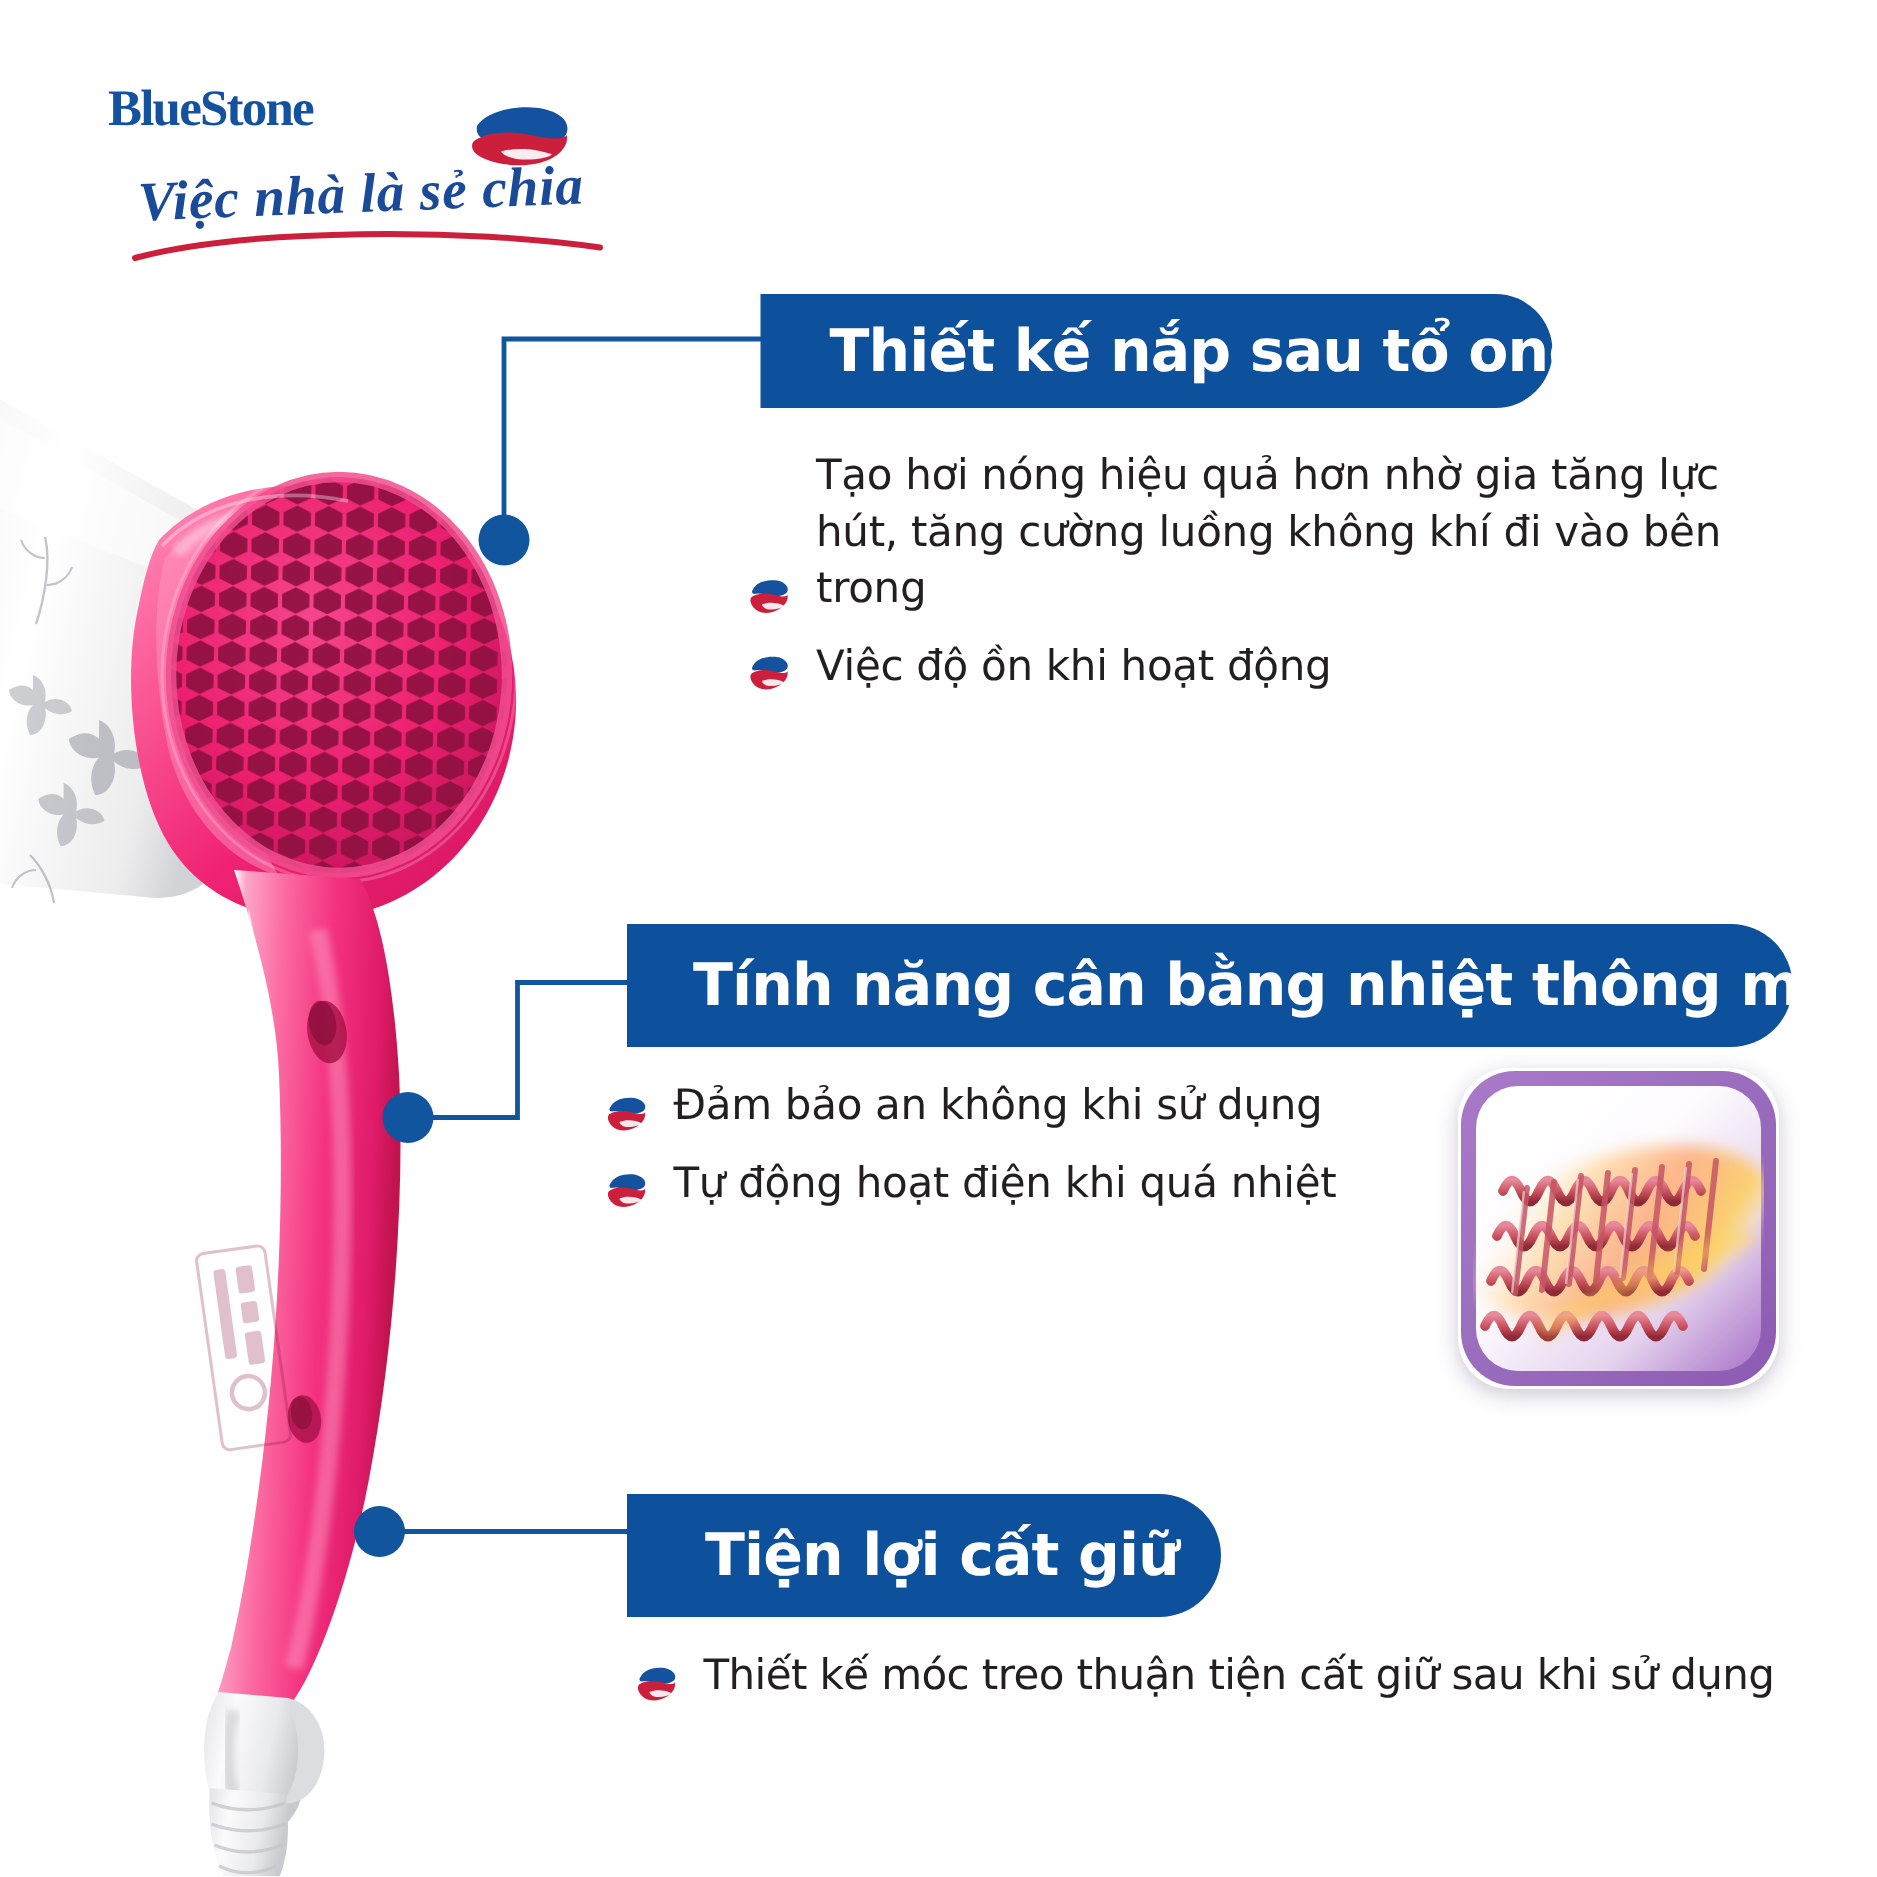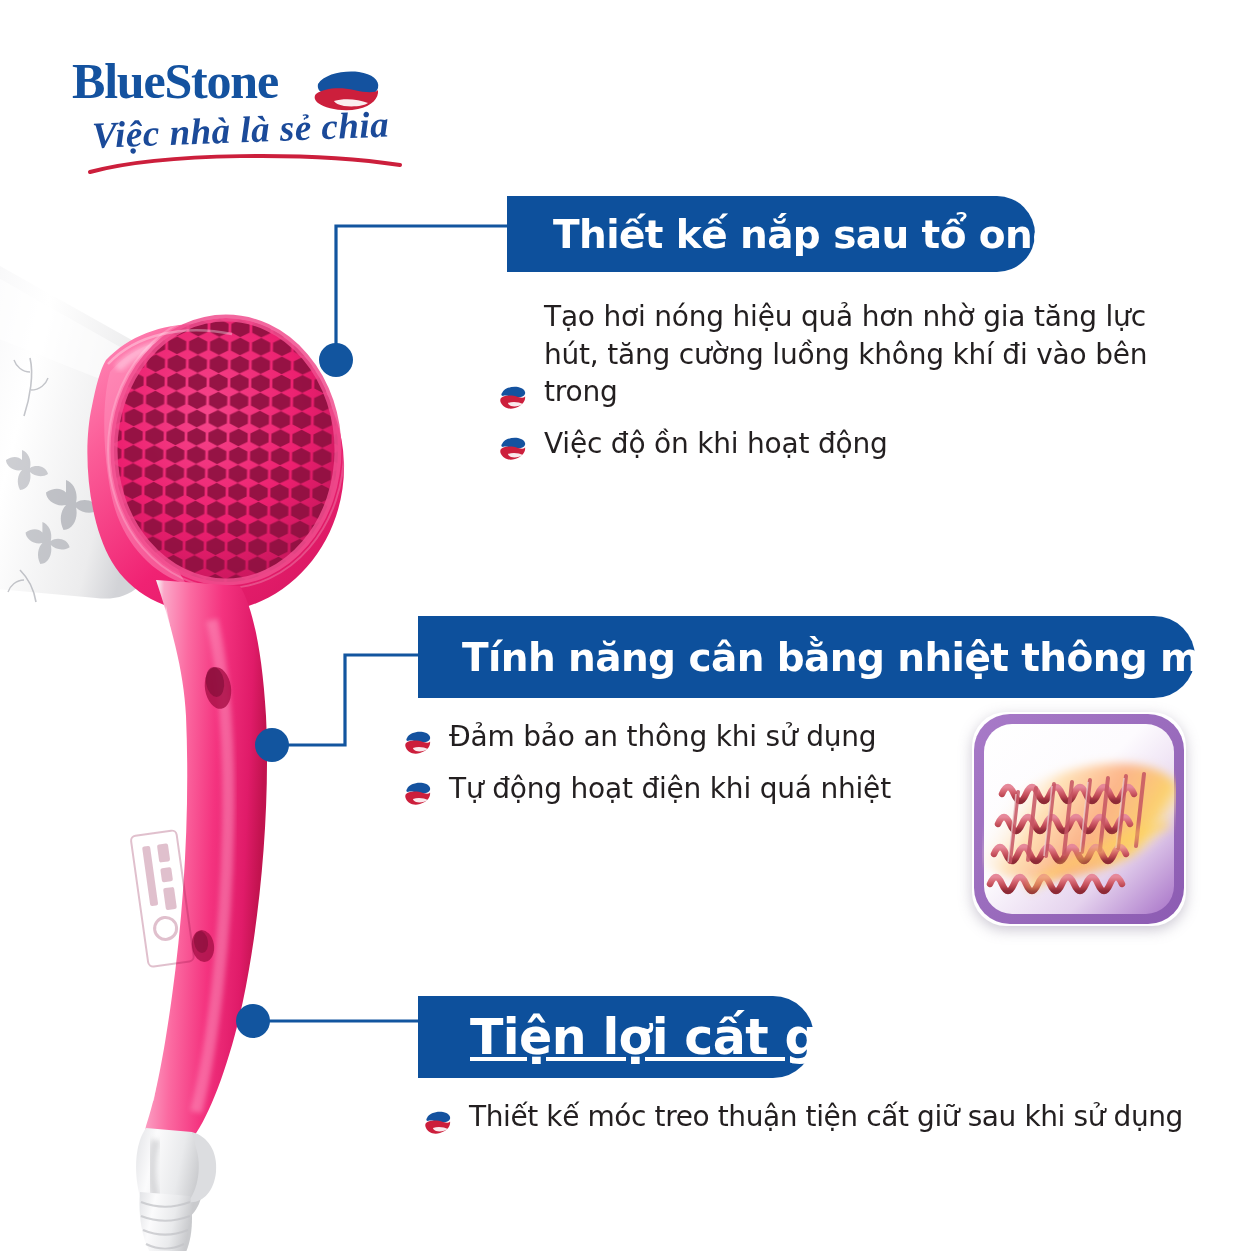--- a/index.html
+++ b/index.html
@@ -12,21 +12,21 @@
     position:relative;
   }
   #stage{position:absolute;inset:0;width:1251px;height:1251px;overflow:hidden;}
 
   
   .brand{position:absolute;left:72px;top:56px;width:340px;height:125px;}
   .brand-word{
     position:absolute;left:0;top:0;
     font-family:"Liberation Serif", serif;
     font-weight:700;font-style:normal;
-    font-size:50px;letter-spacing:-1.2px;
+    font-size:34px;letter-spacing:-1.2px;
     color:#14529f;line-height:1;
     white-space:nowrap;
   }
   .brand-mark{position:absolute;left:242px;top:14px;width:66px;height:42px;}
   .tagline{
     position:absolute;left:12px;top:58px;width:330px;height:60px;
   }
   .tagline-text{
     position:absolute;left:8px;top:0;
     font-family:"Liberation Serif", serif;
@@ -57,21 +57,21 @@
   .banner-title{
     color:#ffffff;
     font-family:"DejaVu Sans", sans-serif;
     font-weight:700;
     letter-spacing:-0.6px;
     white-space:nowrap;
     line-height:1;
   }
   .banner-1 .banner-title{font-size:39px;}
   .banner-2 .banner-title{font-size:39px;}
-  .banner-3 .banner-title{font-size:49px;text-decoration:underline;}
+  .banner-3 .banner-title{font-size:39px;}
 
   
   .bullets{position:absolute;}
   .bullets-1{left:500px;top:298px;width:690px;}
   .bullets-2{left:405px;top:718px;width:560px;}
   .bullets-3{left:425px;top:1098px;width:770px;}
 
   .bullet-row{display:flex;align-items:flex-end;margin-bottom:14px;}
   .bullet-row:last-child{margin-bottom:0;}
   .bullet-mark{
@@ -305,21 +305,21 @@
     <span class="banner-title">Tính năng cân bằng nhiệt thông minh</span>
   </div>
 
   <div class="bullets bullets-2">
     <div class="bullet-row">
       <svg class="bullet-mark" viewBox="0 0 26 26">
         <path d="M2 8 C4 3, 12 1, 18 2 C23 3, 26 6, 25 9 C24 12, 19 13, 14 12 C9 11, 5 10, 3 11 C1 11, 1 9, 2 8 Z" fill="#14529f"></path>
         <path d="M1 13 C5 10, 12 10, 18 12 C22 13, 25 13, 25 11 C26 16, 22 21, 15 23 C8 25, 3 22, 1 18 C0 16, 0 14, 1 13 Z" fill="#cc1f3c"></path>
         <path d="M8 18 C13 16, 19 17, 23 19 C20 21, 15 22, 11 21 C9 20, 8 19, 8 18 Z" fill="#ffffff" opacity="0.9"></path>
       </svg>
-      <span class="bullet-text">Đảm bảo an thông khi sử dụng</span>
+      <span class="bullet-text">Đảm bảo an không khi sử dụng</span>
     </div>
     <div class="bullet-row">
       <svg class="bullet-mark" viewBox="0 0 26 26">
         <path d="M2 8 C4 3, 12 1, 18 2 C23 3, 26 6, 25 9 C24 12, 19 13, 14 12 C9 11, 5 10, 3 11 C1 11, 1 9, 2 8 Z" fill="#14529f"></path>
         <path d="M1 13 C5 10, 12 10, 18 12 C22 13, 25 13, 25 11 C26 16, 22 21, 15 23 C8 25, 3 22, 1 18 C0 16, 0 14, 1 13 Z" fill="#cc1f3c"></path>
         <path d="M8 18 C13 16, 19 17, 23 19 C20 21, 15 22, 11 21 C9 20, 8 19, 8 18 Z" fill="#ffffff" opacity="0.9"></path>
       </svg>
       <span class="bullet-text">Tự động hoạt điện khi quá nhiệt</span>
     </div>
   </div>

